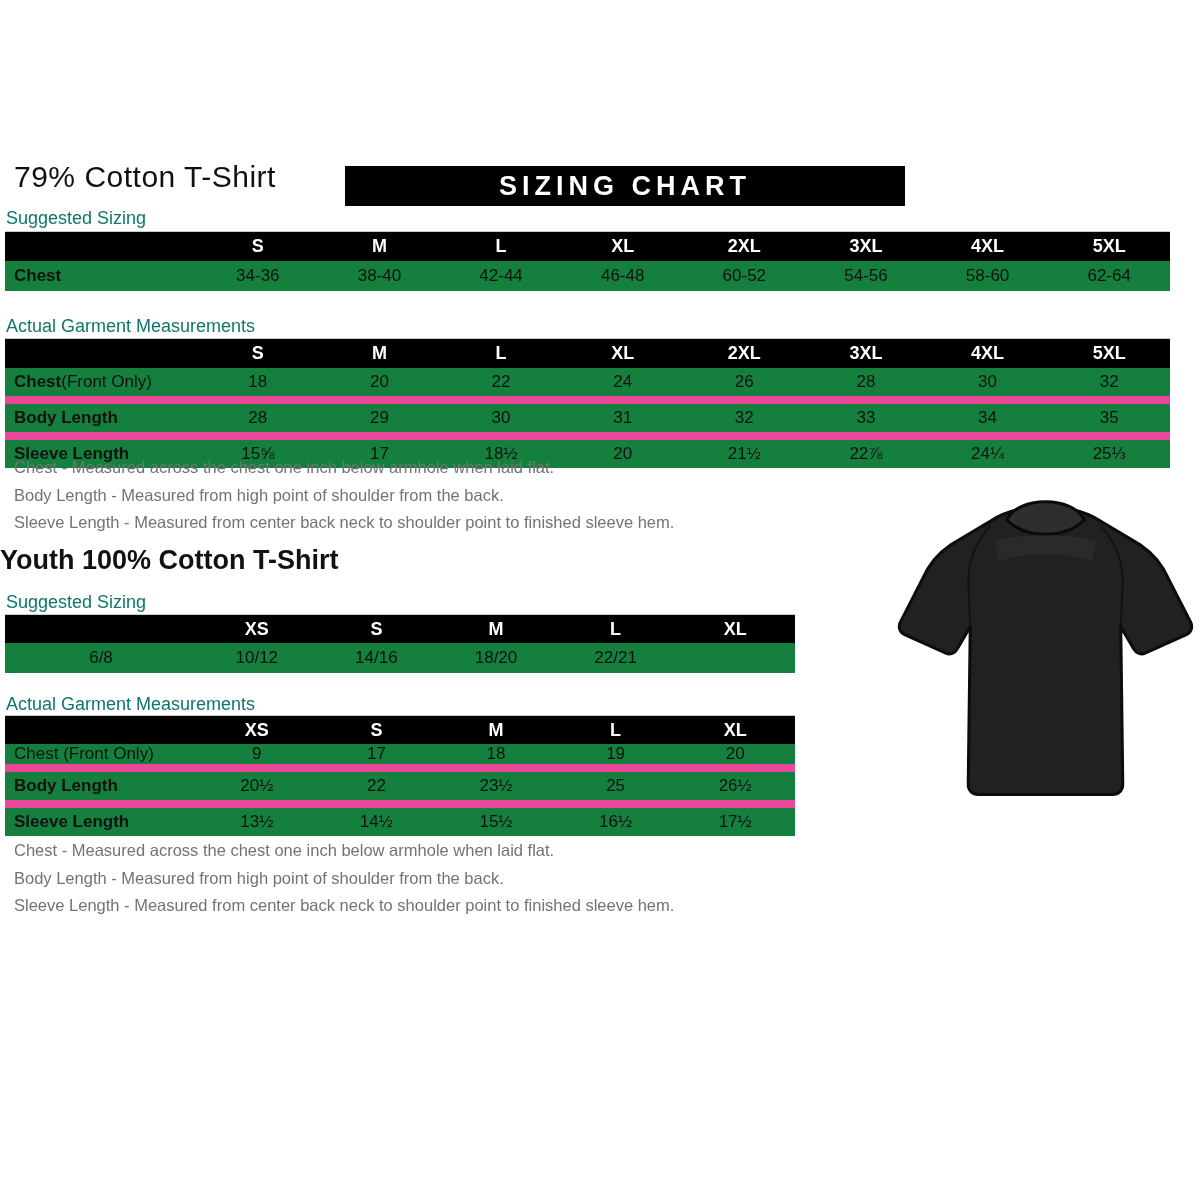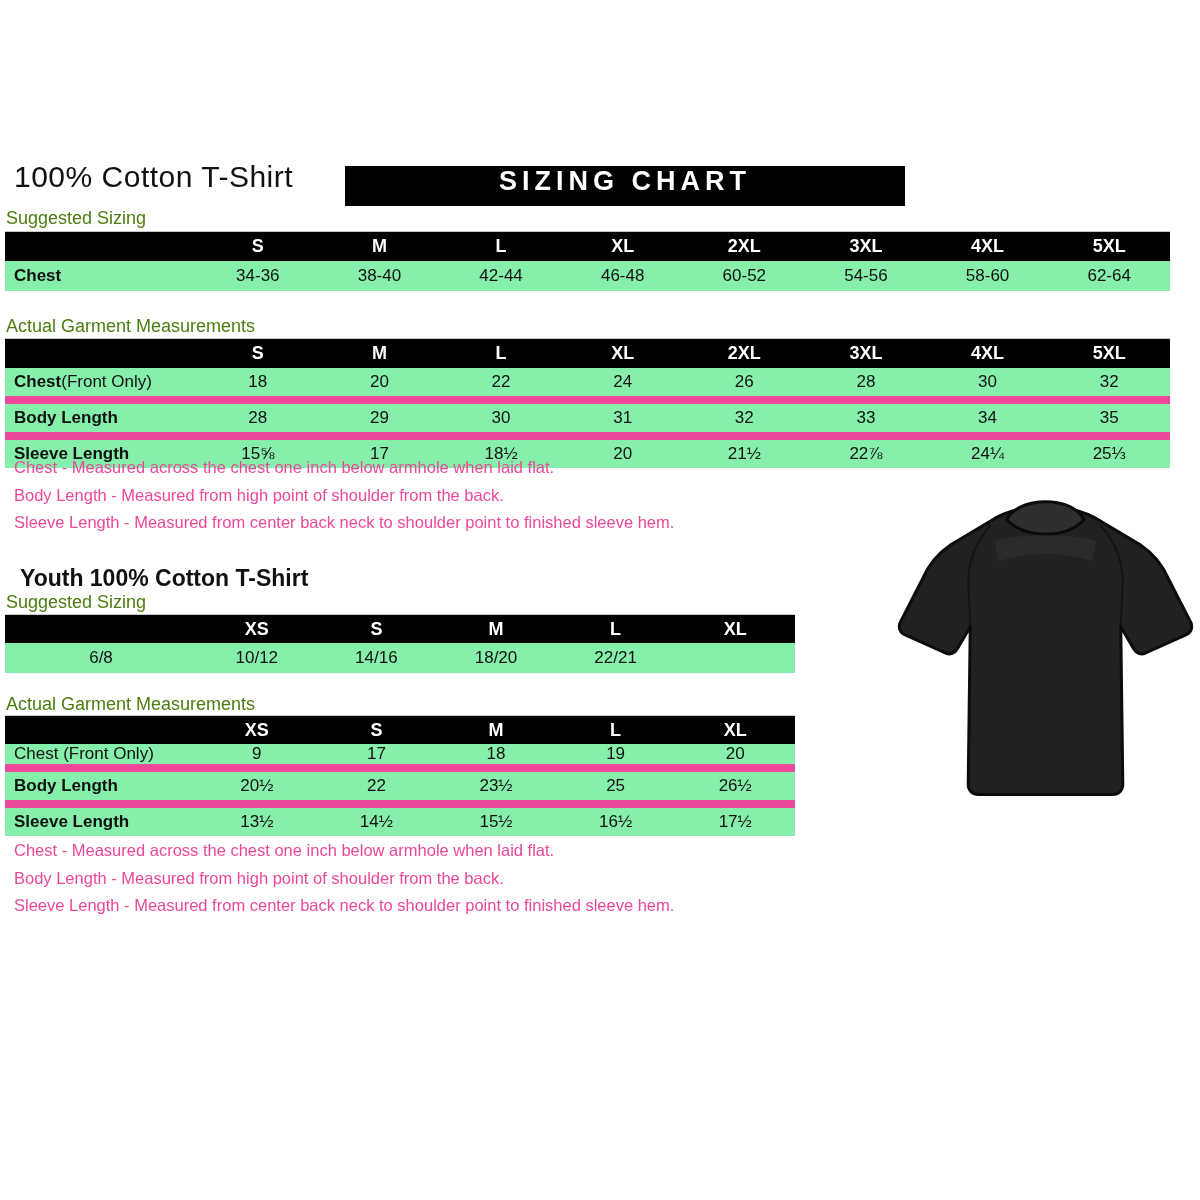--- a/index.html
+++ b/index.html
@@ -4,45 +4,45 @@
 <style>
   html,body{margin:0;padding:0;}
   body{
     width:1200px;height:1200px;position:relative;background:#ffffff;
     font-family:"Liberation Sans", sans-serif;color:#111;overflow:hidden;
   }
   .abs{position:absolute;}
   .page-title{left:14px;top:160px;font-size:30px;font-weight:400;letter-spacing:.5px;}
   .banner{
     left:345px;top:166px;width:560px;height:40px;background:#000;
-    display:flex;align-items:flex-start;justify-content:center;
+    display:flex;align-items:center;justify-content:center;
     color:#fff;font-size:27px;font-weight:700;letter-spacing:5px;
   }
-  .section-label{font-size:18px;color:#4d7c0f;}
+  .section-label{font-size:18px;color:#0f766e;}
   .tbl{left:5px;}
   .grid8{display:grid;grid-template-columns:192px repeat(8,1fr);width:1165px;}
   .grid5{display:grid;grid-template-columns:192px repeat(5,1fr);width:790px;text-align:center;}
   .thead{background:#000;color:#fff;height:29px;}
   .thead .cell{font-weight:700;font-size:18px;}
   .cell{display:flex;align-items:center;justify-content:center;font-size:17px;}
   .cell.label{justify-content:flex-start;padding-left:9px;}
-  .trow{height:30px;background:#86efac;}
+  .trow{height:30px;background:#15803d;}
   .rule{border-top:8px solid #ec4899;}
   .b{font-weight:700;}
   .sfx{font-weight:400;}
   .notes{left:14px;width:900px;}
-  .notes p{margin:0 0 9px 0;font-size:16.5px;line-height:18.5px;color:#ec4899;}
-  .youth-title{left:20px;top:545px;font-size:23px;font-weight:700;margin-top:20px;}
+  .notes p{margin:0 0 9px 0;font-size:16.5px;line-height:18.5px;color:#737373;}
+  .youth-title{left:0;top:545px;font-size:27px;font-weight:700;}
   .tee{left:893px;top:478px;width:305px;height:330px;}
   .topline{border-top:1px solid #c9c9c9;}
 </style>
 </head>
 <body>
 
-<div class="abs page-title">100% Cotton T-Shirt</div>
+<div class="abs page-title">79% Cotton T-Shirt</div>
 
 <div class="abs banner">
   <span>SIZING CHART</span>
 </div>
 
 <div class="abs section-label" style="left:6px;top:208px;">Suggested Sizing</div>
 
 <div class="abs tbl topline" style="top:231px;">
   <div class="grid8 thead">
     <div class="cell label"></div>

